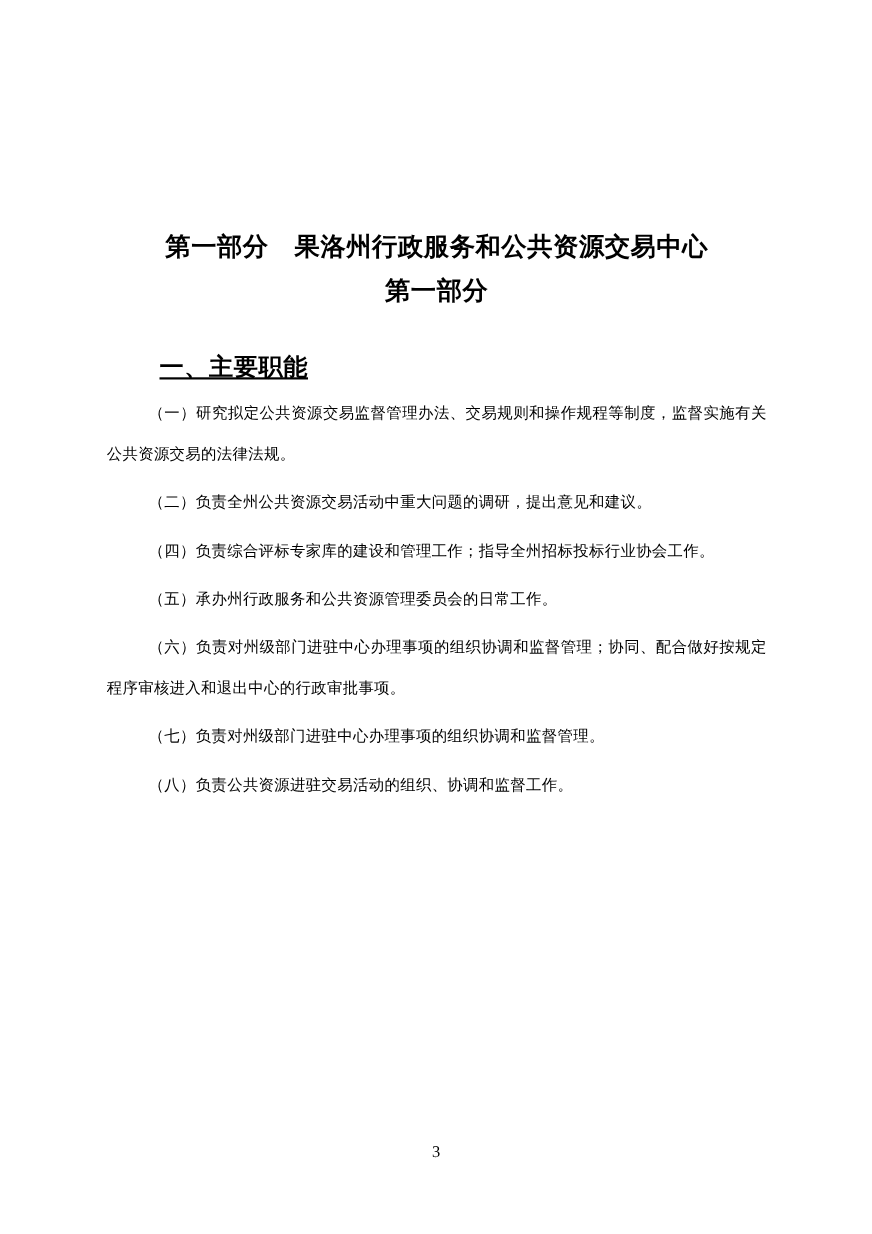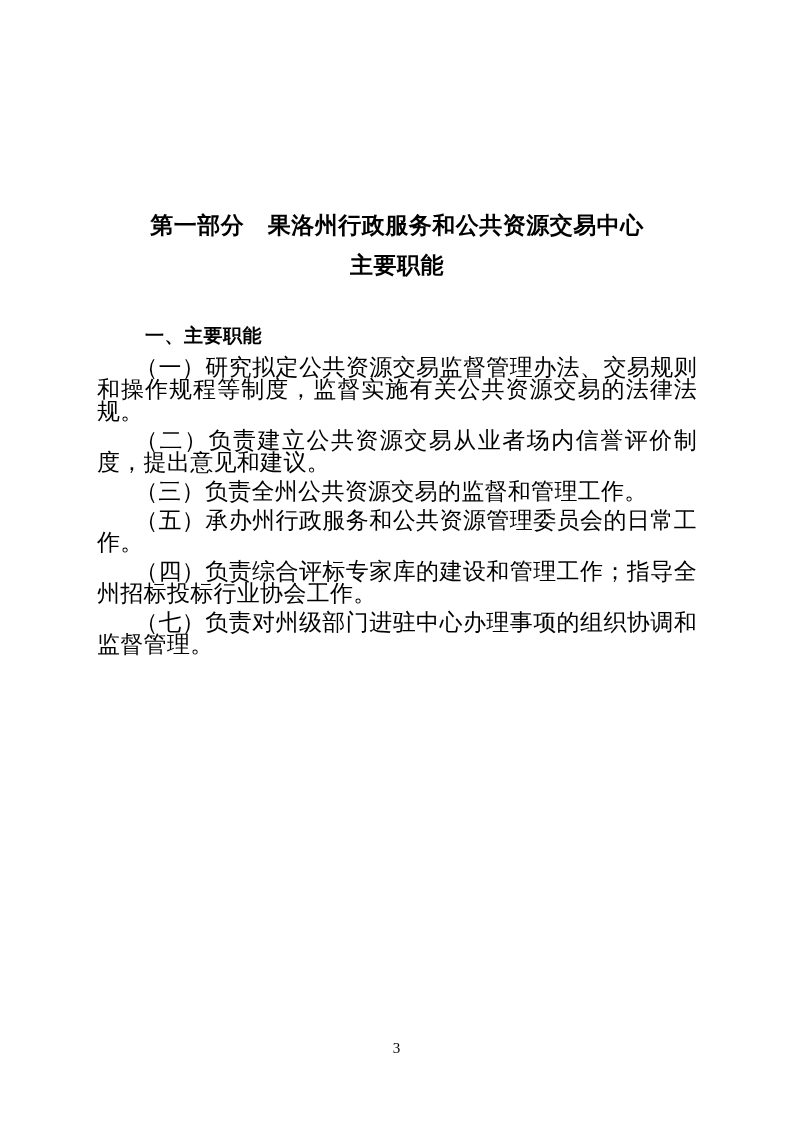--- a/index.html
+++ b/index.html
@@ -41,30 +41,31 @@
   }
   .doc-title .line2 {
     display: block;
   }
   .section-heading {
     margin: 0;
     padding-top: 34px;
     padding-left: 48px;
     font-family: "DejaVu Sans", "Liberation Sans", sans-serif;
     font-weight: bold;
-    font-size: 19px;
+    font-size: 22px;
     line-height: 32px;
     letter-spacing: 0.5px;
+    text-decoration: underline;
   }
   .para {
     margin: 0;
     padding-top: 7px;
-    font-family: Liberation Mono, monospace;
-    font-size: 23px;
-    line-height: 22px;
+    font-family: Liberation Serif, serif;
+    font-size: 14px;
+    line-height: 37px;
     text-align: justify;
     text-indent: 38px;
     letter-spacing: 0.3px;
   }
   .page-number {
     position: absolute;
     left: 0;
     top: 1040px;
     width: 793px;
     text-align: center;
@@ -74,28 +75,29 @@
   }
 </style>
 </head>
 <body>
 
 <div class="page">
   <div class="content">
 
     <h1 class="doc-title">
       <span>第一部分　果洛州行政服务和公共资源交易中心</span>
-      <span class="line2">主要职能</span>
+      <span class="line2">第一部分</span>
     </h1>
 
     <h2 class="section-heading">一、主要职能</h2>
 
     <p class="para">（一）研究拟定公共资源交易监督管理办法、交易规则和操作规程等制度，监督实施有关公共资源交易的法律法规。</p>
-    <p class="para">（二）负责建立公共资源交易从业者场内信誉评价制度，提出意见和建议。</p>
-    <p class="para">（三）负责全州公共资源交易的监督和管理工作。</p>
+    <p class="para">（二）负责全州公共资源交易活动中重大问题的调研，提出意见和建议。</p>
+    <p class="para">（四）负责综合评标专家库的建设和管理工作；指导全州招标投标行业协会工作。</p>
     <p class="para">（五）承办州行政服务和公共资源管理委员会的日常工作。</p>
-    <p class="para">（四）负责综合评标专家库的建设和管理工作；指导全州招标投标行业协会工作。</p>
+    <p class="para">（六）负责对州级部门进驻中心办理事项的组织协调和监督管理；协同、配合做好按规定程序审核进入和退出中心的行政审批事项。</p>
     <p class="para">（七）负责对州级部门进驻中心办理事项的组织协调和监督管理。</p>
+    <p class="para">（八）负责公共资源进驻交易活动的组织、协调和监督工作。</p>
 
   </div>
 
   <div class="page-number">3</div>
 </div>
 
 </body></html>

